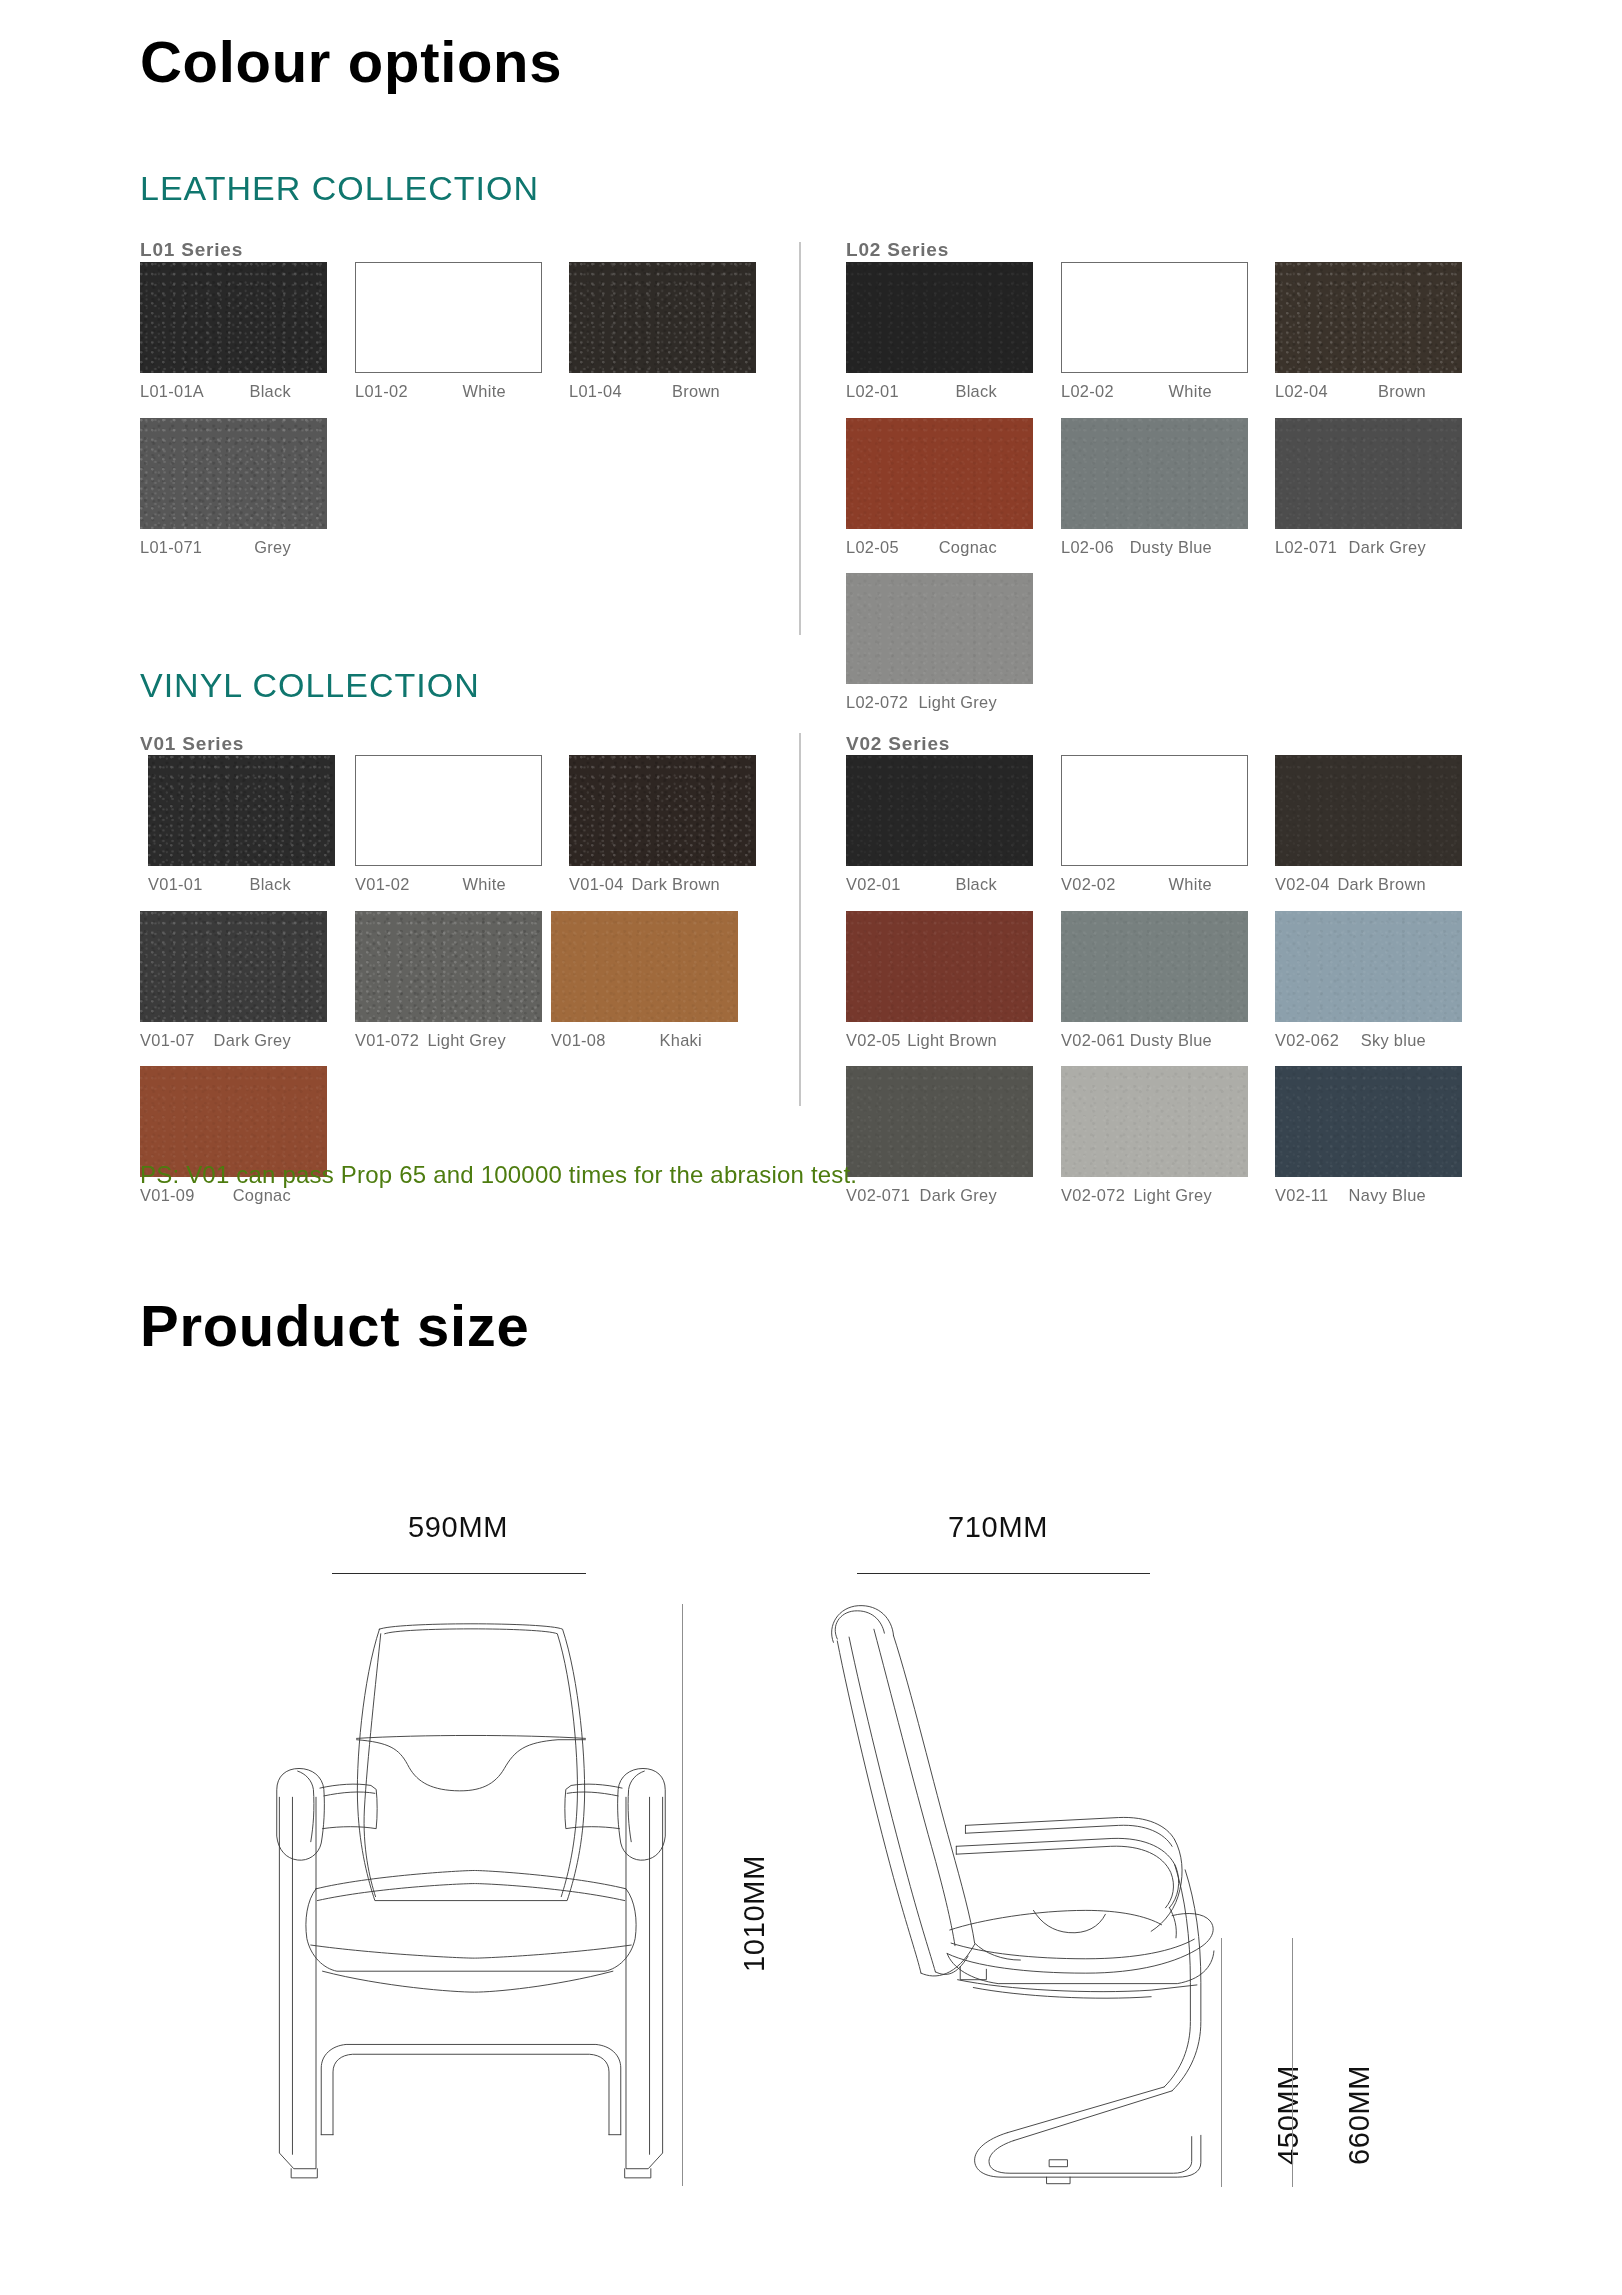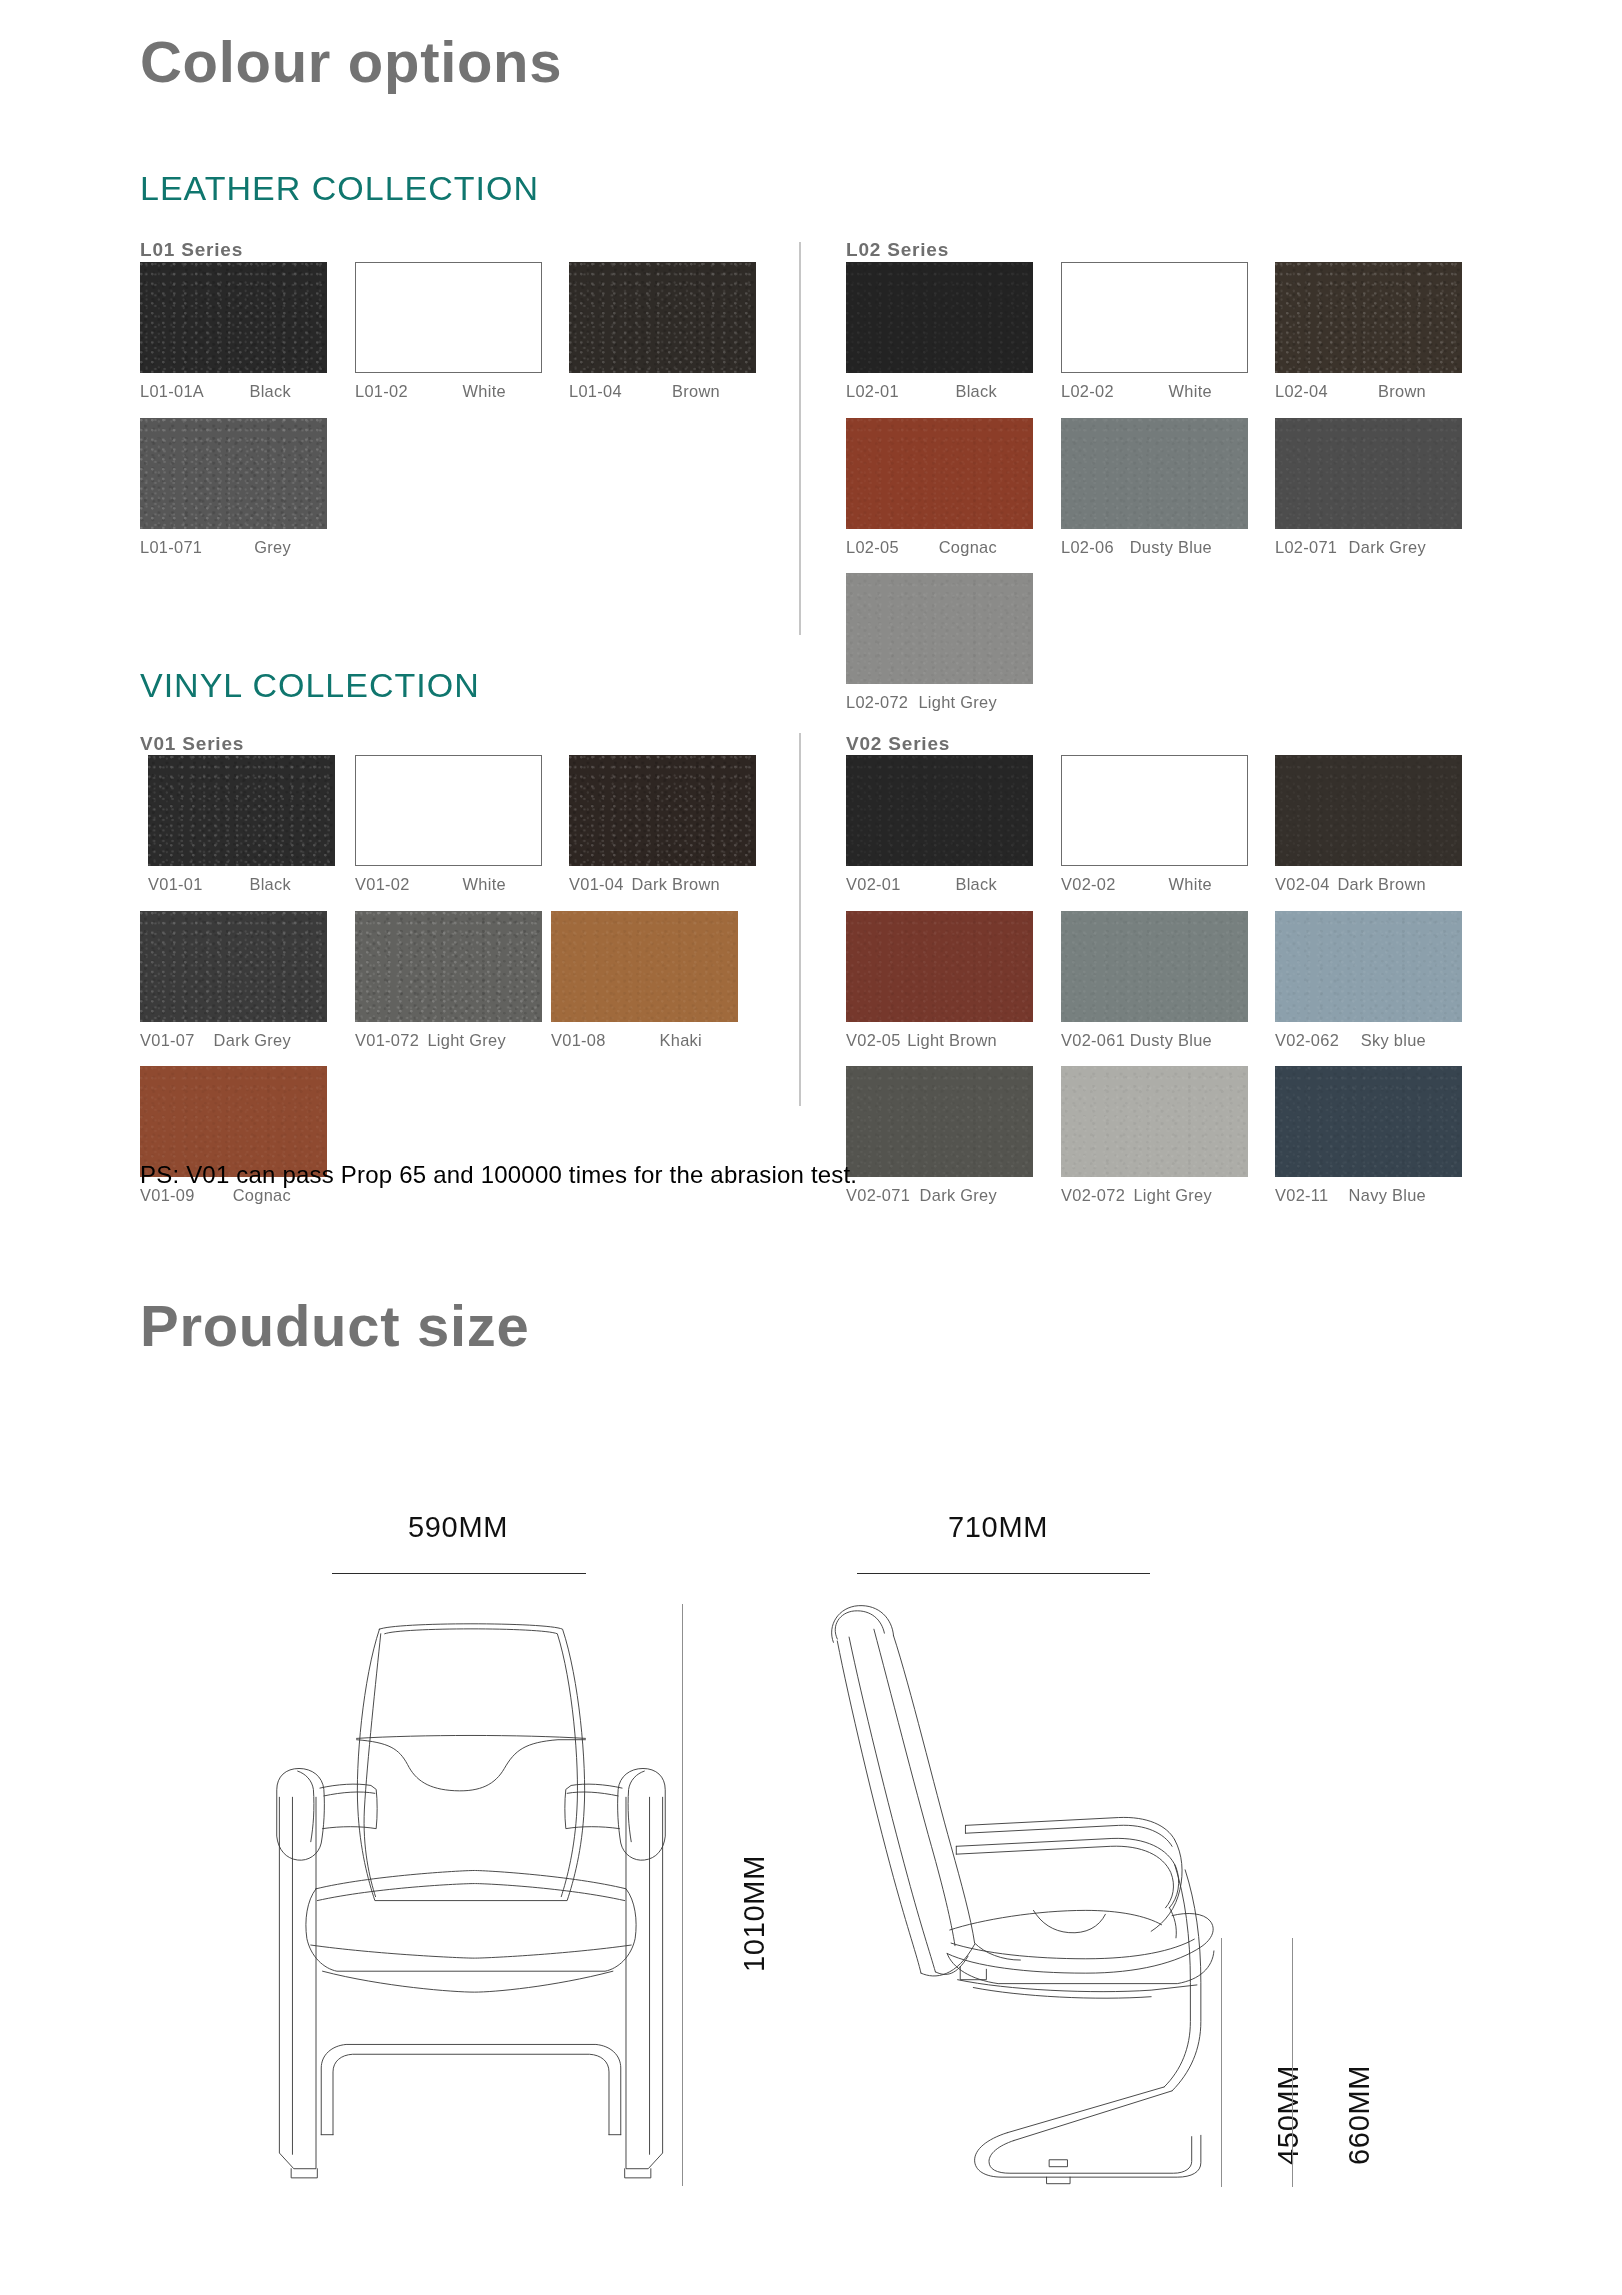--- a/index.html
+++ b/index.html
@@ -7,21 +7,21 @@
     width: 1622px; height: 2295px;
     background: #ffffff;
     font-family: "Liberation Sans", sans-serif;
     -webkit-font-smoothing: antialiased;
   }
   .page { position: relative; width: 1622px; height: 2295px; overflow: hidden; }
 
   
   .h-accent {
     position: absolute;
-    color: #737373;
+    color: #000000;
     font-size: 58px;
     font-weight: 700;
     letter-spacing: 0.7px;
     white-space: nowrap;
   }
   #title-colour { left: 140px; top: 27.5px; }
   #title-size   { left: 140px; top: 1292px; }
 
   .h-section {
     position: absolute;
@@ -78,21 +78,21 @@
     display: flex; justify-content: space-between; align-items: baseline;
     font-size: 16.4px; color: #6f6f6f; letter-spacing: 0.3px;
     white-space: nowrap;
   }
   .sw-code { }
   .sw-name { text-align: right; }
 
   
   #ps-note {
     position: absolute; left: 140px; top: 1161px;
-    font-size: 24px; color: #000000; letter-spacing: 0.2px; white-space: nowrap;
+    font-size: 24px; color: #4d7c0f; letter-spacing: 0.2px; white-space: nowrap;
   }
 
   
   .dim-h-label {
     position: absolute;
     font-size: 29px; color: #111; letter-spacing: 0.7px; white-space: nowrap;
     text-align: center;
   }
   .dim-rule { position: absolute; height: 1.3px; background: #2b2b2b; }
   .dim-vrule { position: absolute; width: 1.3px; background: #8f8f8f; }

